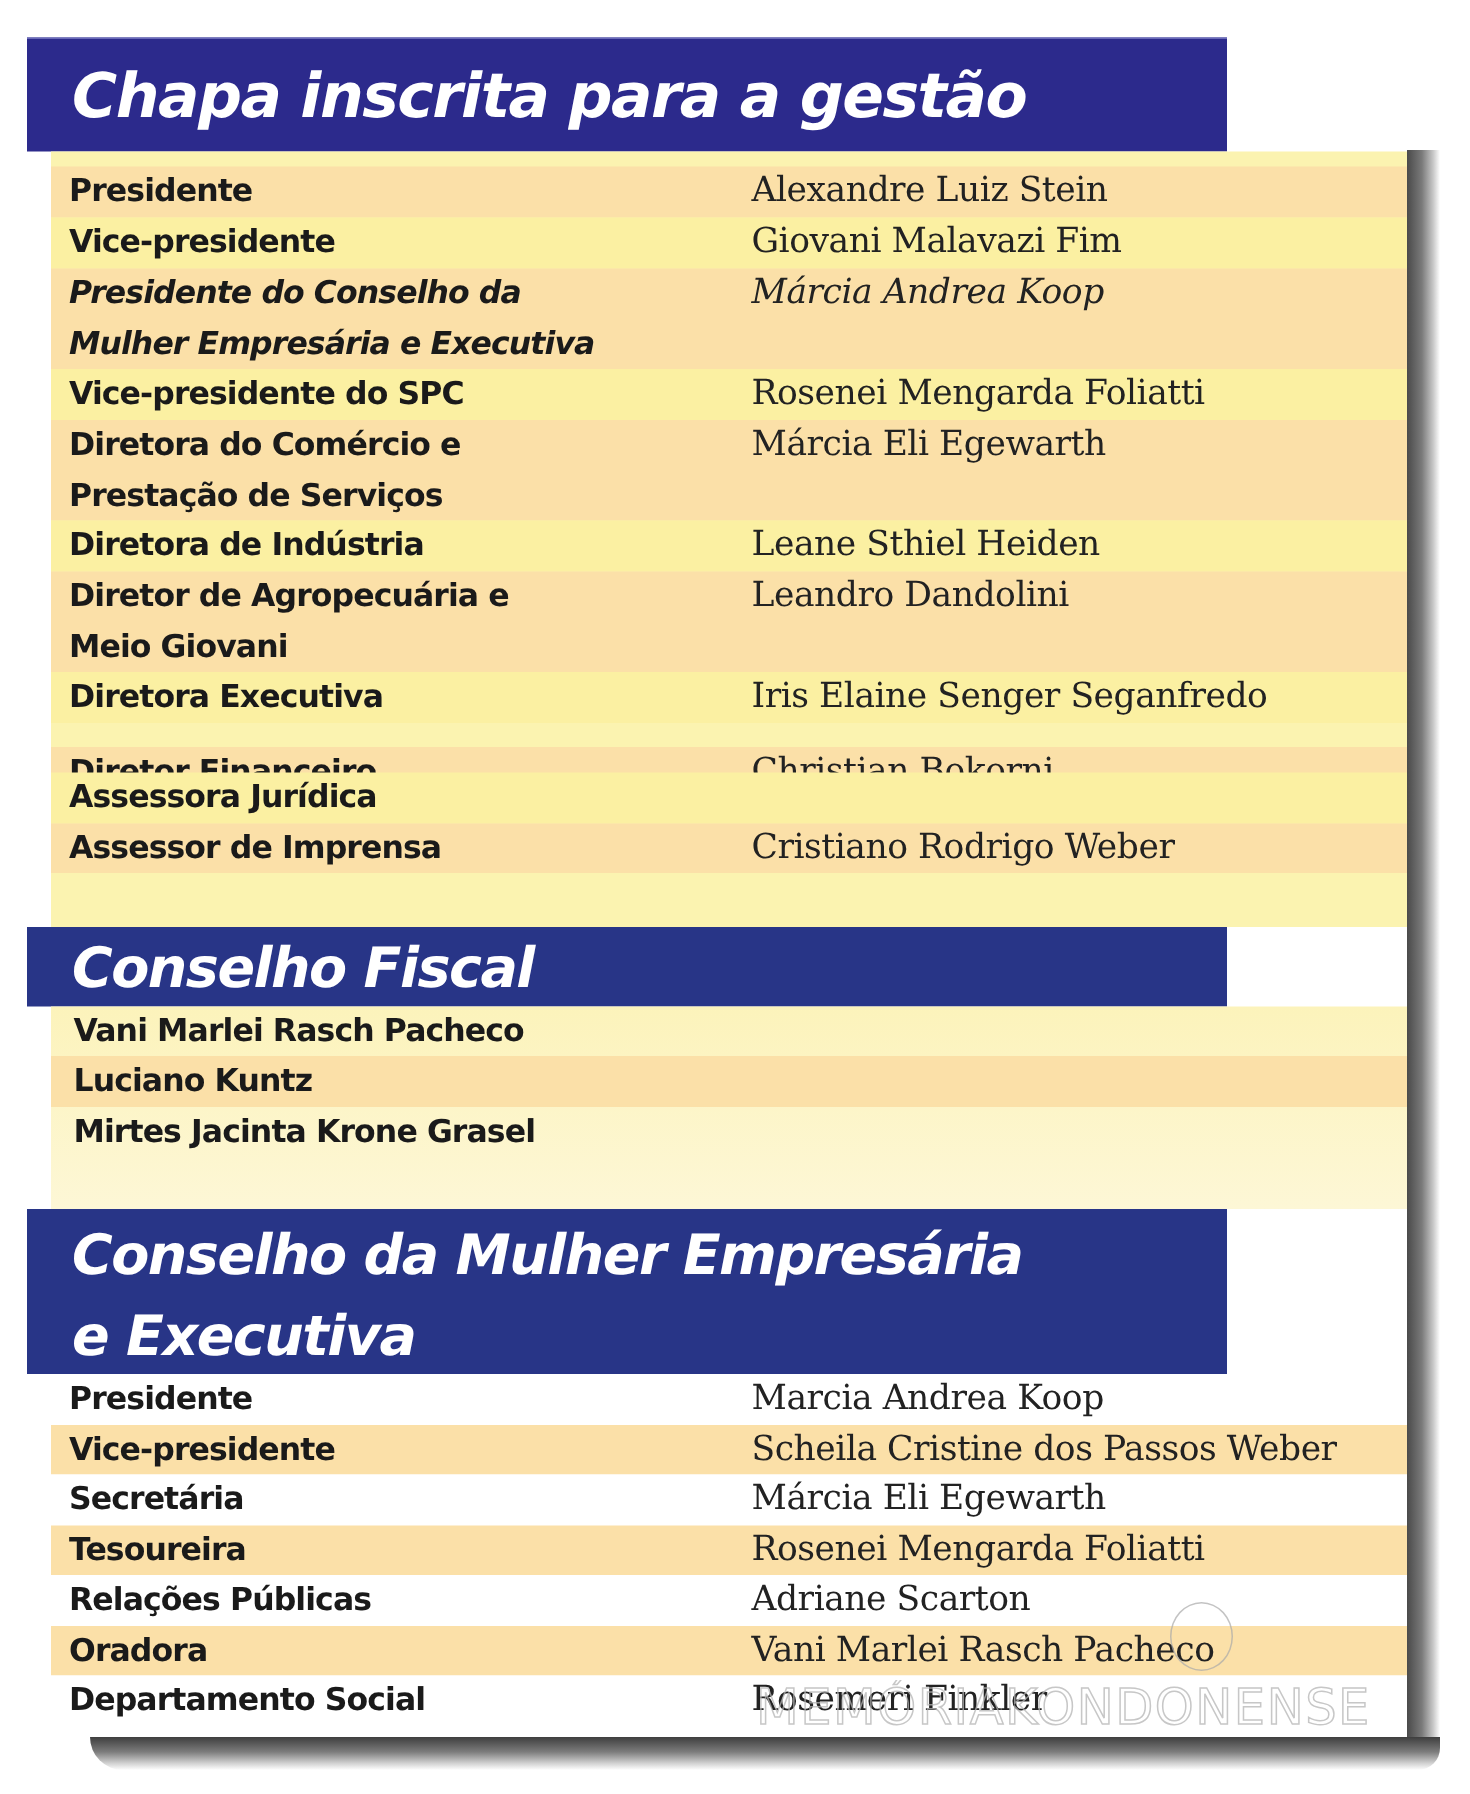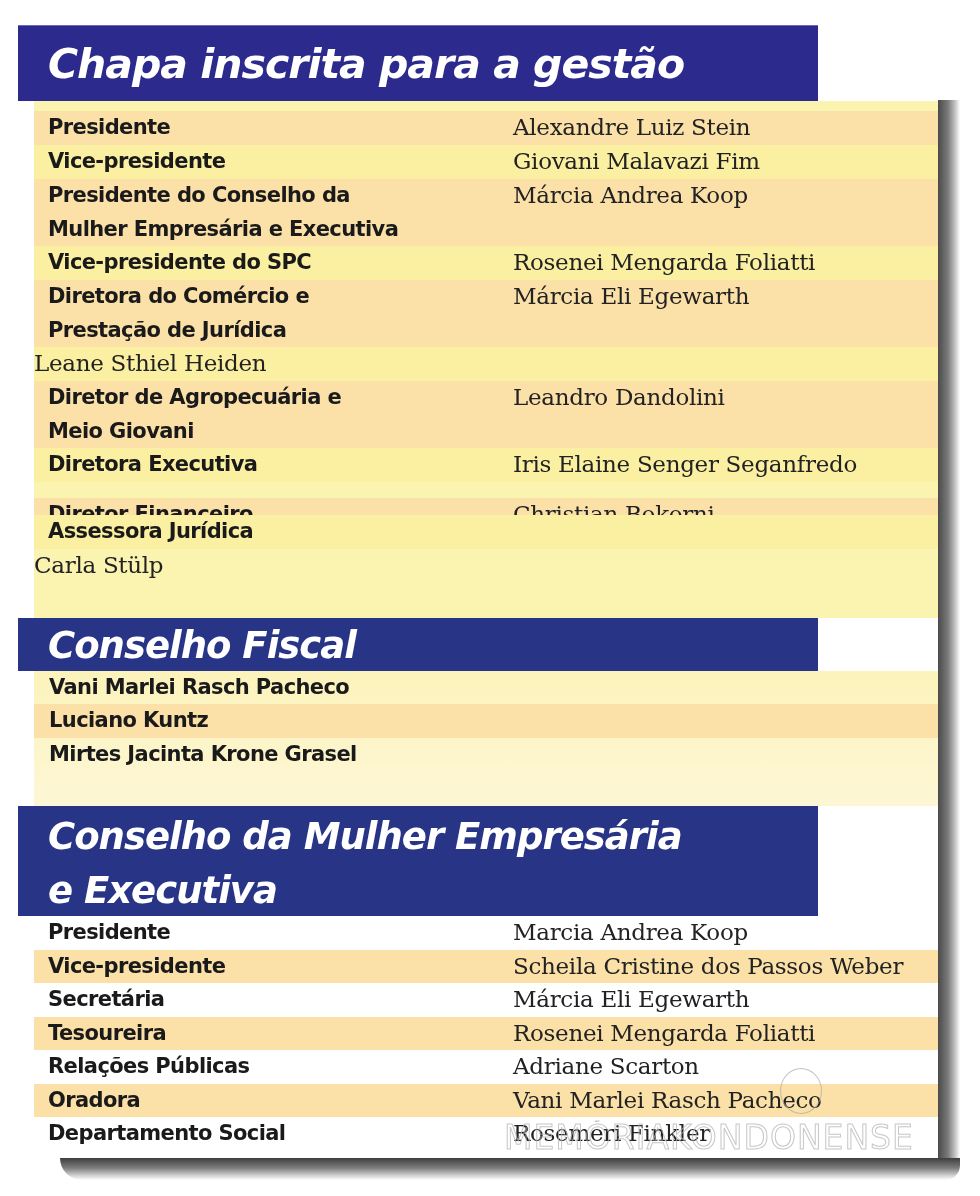--- a/index.html
+++ b/index.html
@@ -27,22 +27,22 @@
 
   .panel { position: absolute; left: 34px; width: 904px; }
   .panel-1 { top: 101px; height: 517px; background: #fbf3b0; }
   .panel-2 { top: 671px; height: 135px; background: linear-gradient(#fcf3bb, #fdf7d6); }
   .panel-3 { top: 916px; height: 242px; background: #ffffff; }
 
   .row {
     position: absolute; left: 0; width: 904px; display: flex; align-items: flex-start;
   }
   .row .role {
-    width: 467px; padding-left: 2px; font-family: "DejaVu Sans", sans-serif;
-    font-weight: bold; font-size: 21px; color: #1a1a1a; letter-spacing: -0.6px; line-height: 33.5px; margin-left: 12px;
+    width: 467px; padding-left: 12px; font-family: "DejaVu Sans", sans-serif;
+    font-weight: bold; font-size: 21px; color: #1a1a1a; letter-spacing: -0.6px; line-height: 33.5px;
   }
   .row .name {
     flex: 1; font-family: "DejaVu Serif", serif; font-size: 23px; color: #222;
     line-height: 33.5px; letter-spacing: -0.3px;
   }
   .row.peach { background: #fbe0a8; }
   .row.yellow { background: #fbf0a2; }
   .row.white { background: #ffffff; }
 
   .fiscal-row {
@@ -74,59 +74,64 @@
 
 <div class="panel panel-1">
   <div class="row peach" style="top:10px;height:34px;">
     <div class="role">Presidente</div>
     <div class="name">Alexandre Luiz Stein</div>
   </div>
   <div class="row yellow" style="top:44px;height:34px;">
     <div class="role">Vice-presidente</div>
     <div class="name">Giovani Malavazi Fim</div>
   </div>
-  <div class="row peach" style="top:78px;height:83px;">
+  <div class="row peach" style="top:78px;height:83px;font-style:italic;">
     <div class="role">
       <div>Presidente do Conselho da</div>
       <div>Mulher Empresária e Executiva</div>
     </div>
     <div class="name">Márcia Andrea Koop</div>
   </div>
   <div class="row yellow" style="top:145px;height:34px;">
     <div class="role">Vice-presidente do SPC</div>
     <div class="name">Rosenei Mengarda Foliatti</div>
   </div>
   <div class="row peach" style="top:179px;height:67px;">
     <div class="role">
       <div>Diretora do Comércio e</div>
-      <div>Prestação de Jurídica</div>
+      <div>Prestação de Serviços</div>
     </div>
     <div class="name">Márcia Eli Egewarth</div>
   </div>
   <div class="row yellow" style="top:246px;height:34px;">
+    <div class="role">Diretora de Indústria</div>
     <div class="name">Leane Sthiel Heiden</div>
   </div>
   <div class="row peach" style="top:280px;height:67px;">
     <div class="role">
       <div>Diretor de Agropecuária e</div>
       <div>Meio Giovani</div>
     </div>
     <div class="name">Leandro Dandolini</div>
   </div>
   <div class="row yellow" style="top:347px;height:34px;">
     <div class="role">Diretora Executiva</div>
     <div class="name">Iris Elaine Senger Seganfredo</div>
   </div>
   <div class="row peach" style="top:397px;height:33px;">
     <div class="role">Diretor Financeiro</div>
     <div class="name">Christian Bokorni</div>
   </div>
   <div class="row yellow" style="top:414px;height:34px;flex-direction:column;">
     <div class="role">Assessora Jurídica</div>
     <div class="name">Carla Stülp</div>
+  </div>
+  <div class="row peach" style="top:448px;height:33px;">
+    <div class="role">Assessor de Imprensa</div>
+    <div class="name">Cristiano Rodrigo Weber</div>
   </div>
 </div>
 
 <div class="bar bar-2">
   <span>Conselho Fiscal</span>
 </div>
 
 <div class="panel panel-2">
   <div class="fiscal-row" style="top:0px;height:33px;">Vani Marlei Rasch Pacheco</div>
   <div class="fiscal-row" style="top:33px;height:34px;background:#fbe0a8;">Luciano Kuntz</div>

